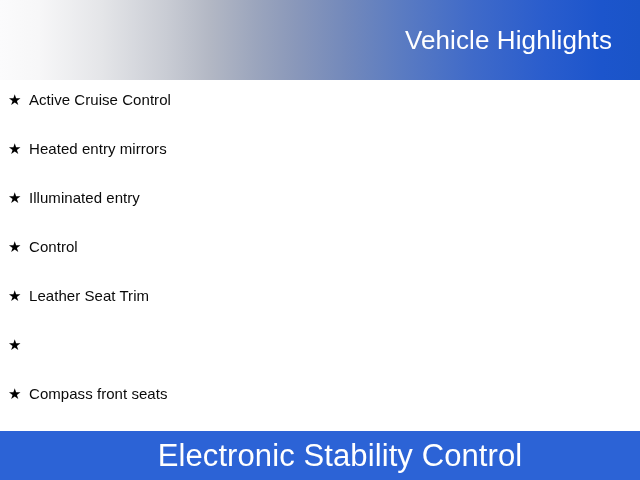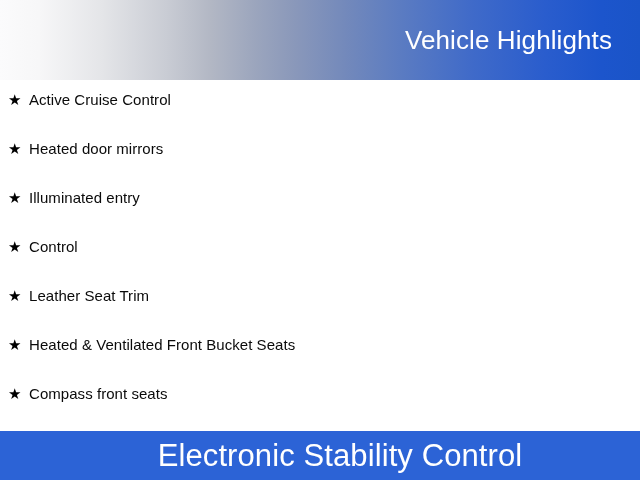--- a/index.html
+++ b/index.html
@@ -138,41 +138,40 @@
   <div class="body">
     <ul class="feature-list">
 
       <li class="feature-item">
         <span class="bullet-star">★</span>
         <span class="feature-label">Active Cruise Control</span>
       </li>
 
       <li class="feature-item">
         <span class="bullet-star">★</span>
-        <span class="feature-label">Heated door mirrors</span>
+        <span class="feature-label">Heated entry mirrors</span>
       </li>
 
       <li class="feature-item">
         <span class="bullet-star">★</span>
         <span class="feature-label">Illuminated entry</span>
       </li>
 
       <li class="feature-item">
         <span class="bullet-star">★</span>
         <span class="feature-label">Control</span>
       </li>
 
       <li class="feature-item">
         <span class="bullet-star">★</span>
         <span class="feature-label">Leather Seat Trim</span>
       </li>
 
       <li class="feature-item">
         <span class="bullet-star">★</span>
-        <span class="feature-label">Heated &amp; Ventilated Front Bucket Seats</span>
       </li>
 
       <li class="feature-item">
         <span class="bullet-star">★</span>
         <span class="feature-label">Compass front seats</span>
       </li>
 
     </ul>
   </div>
 

